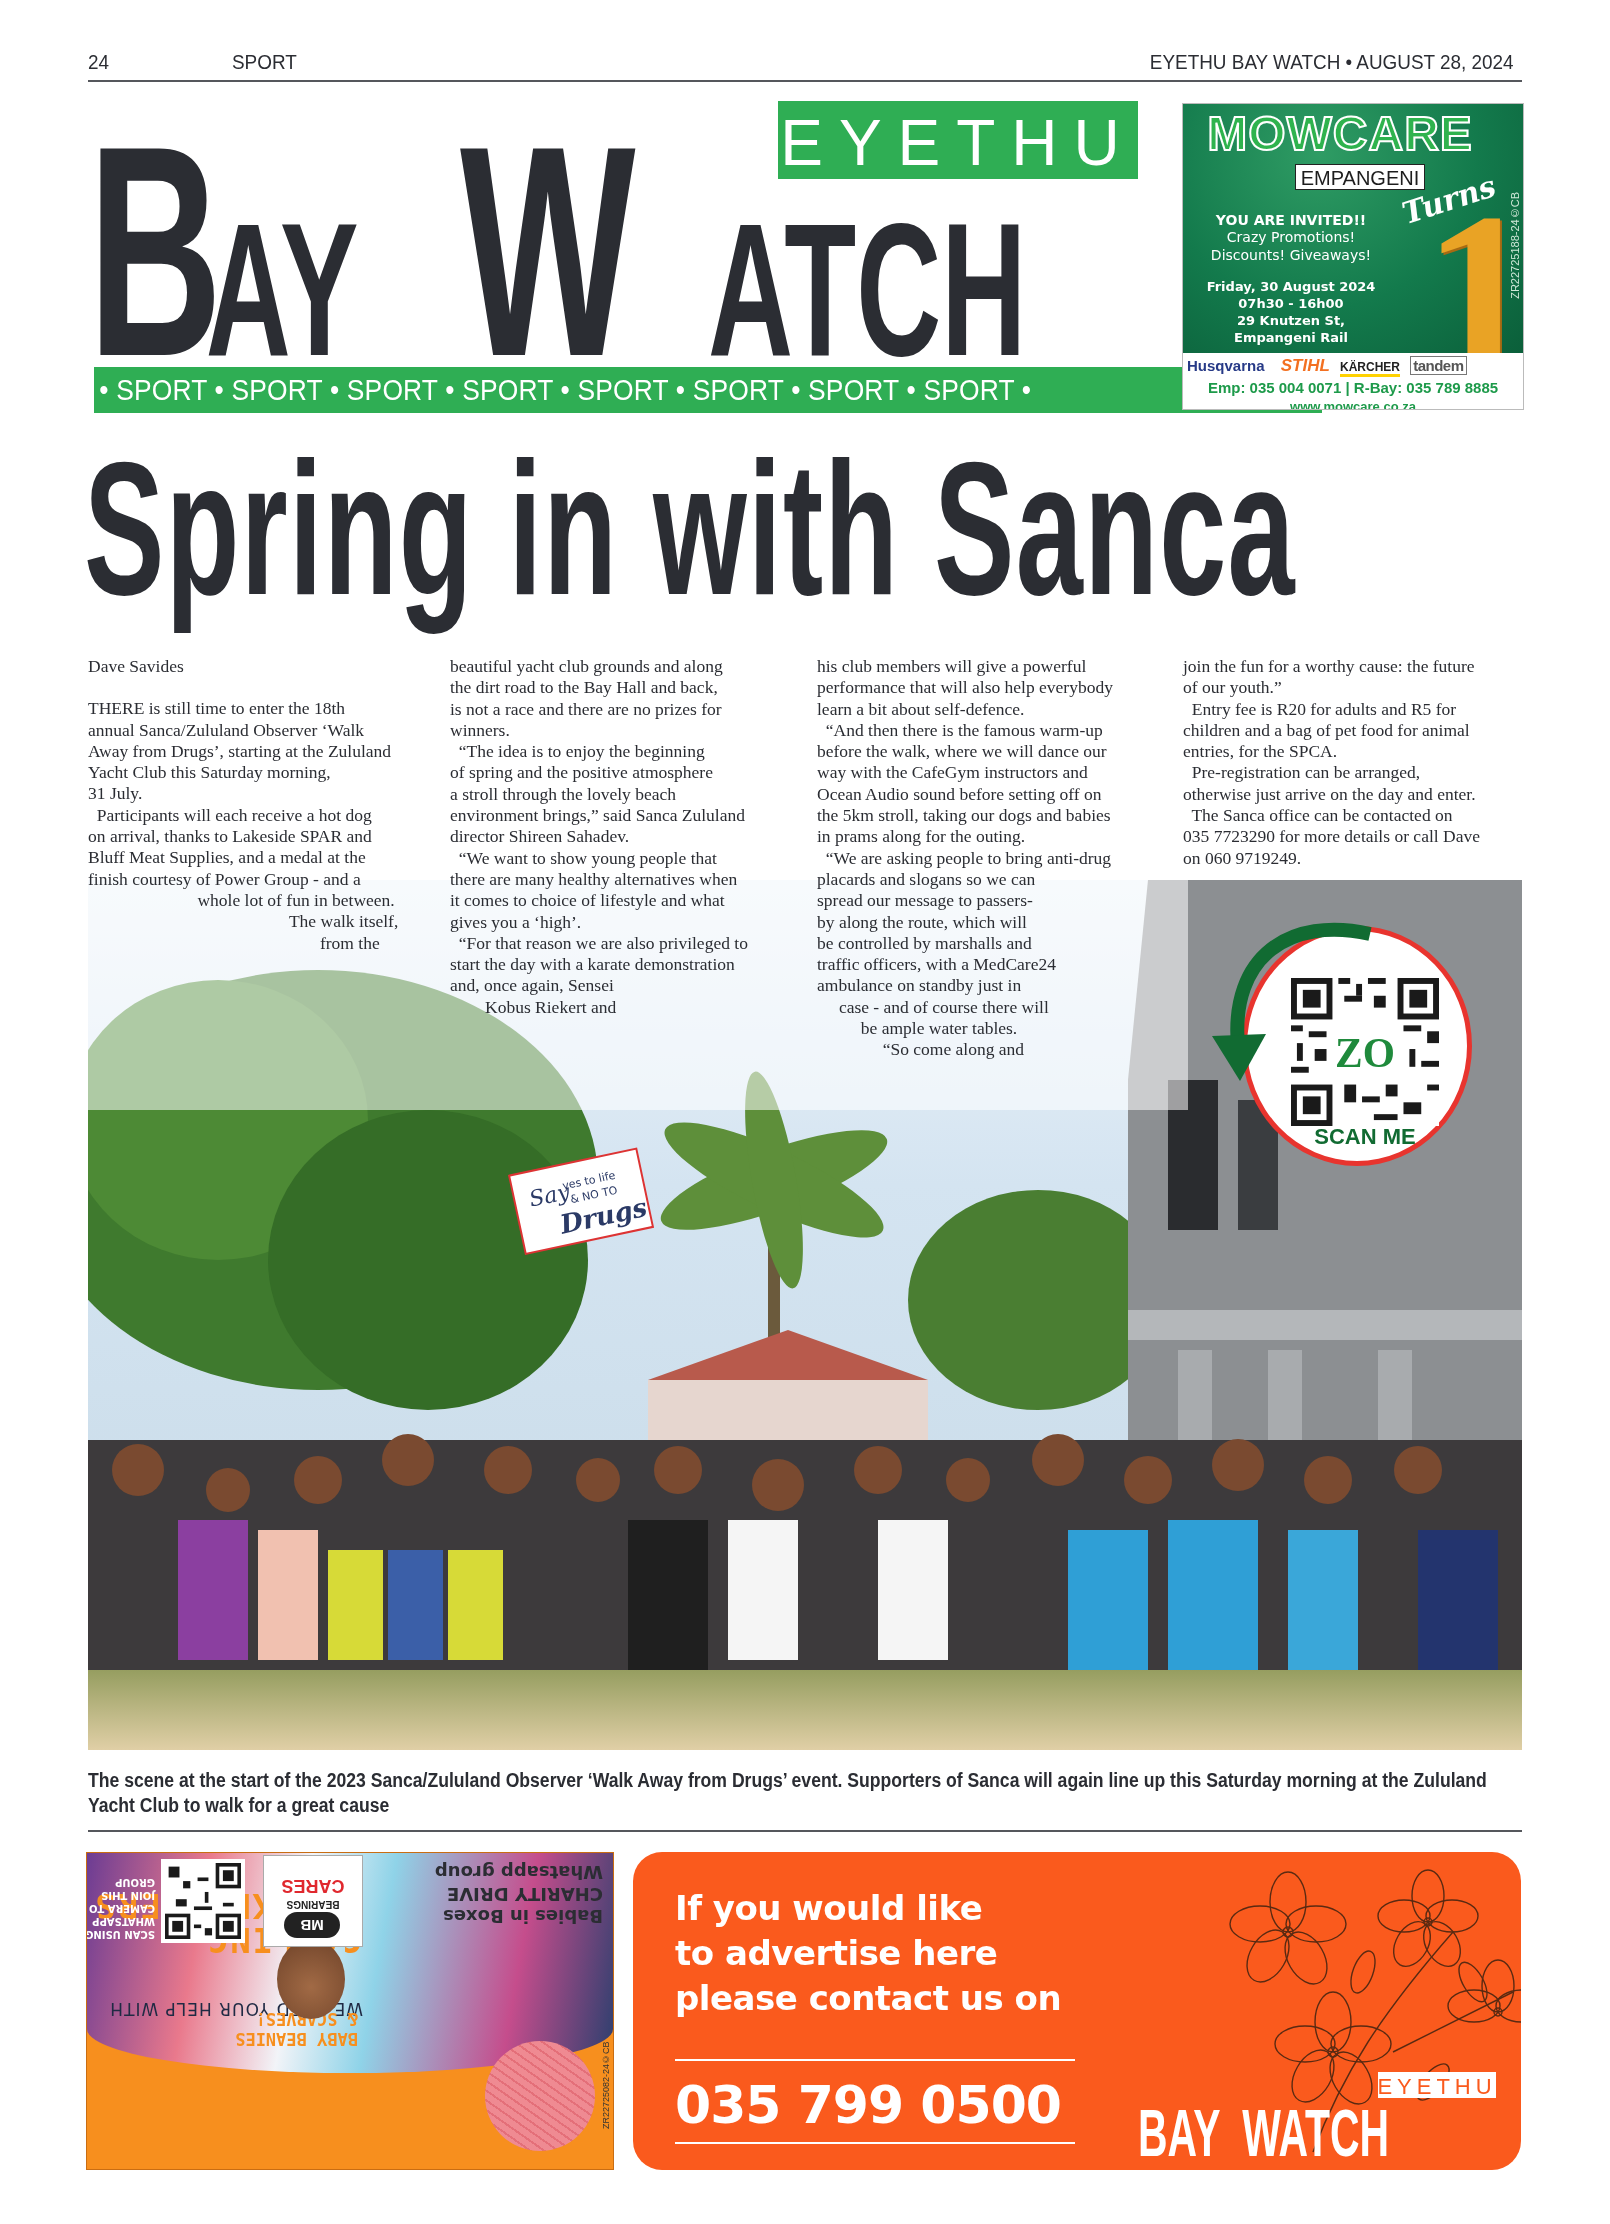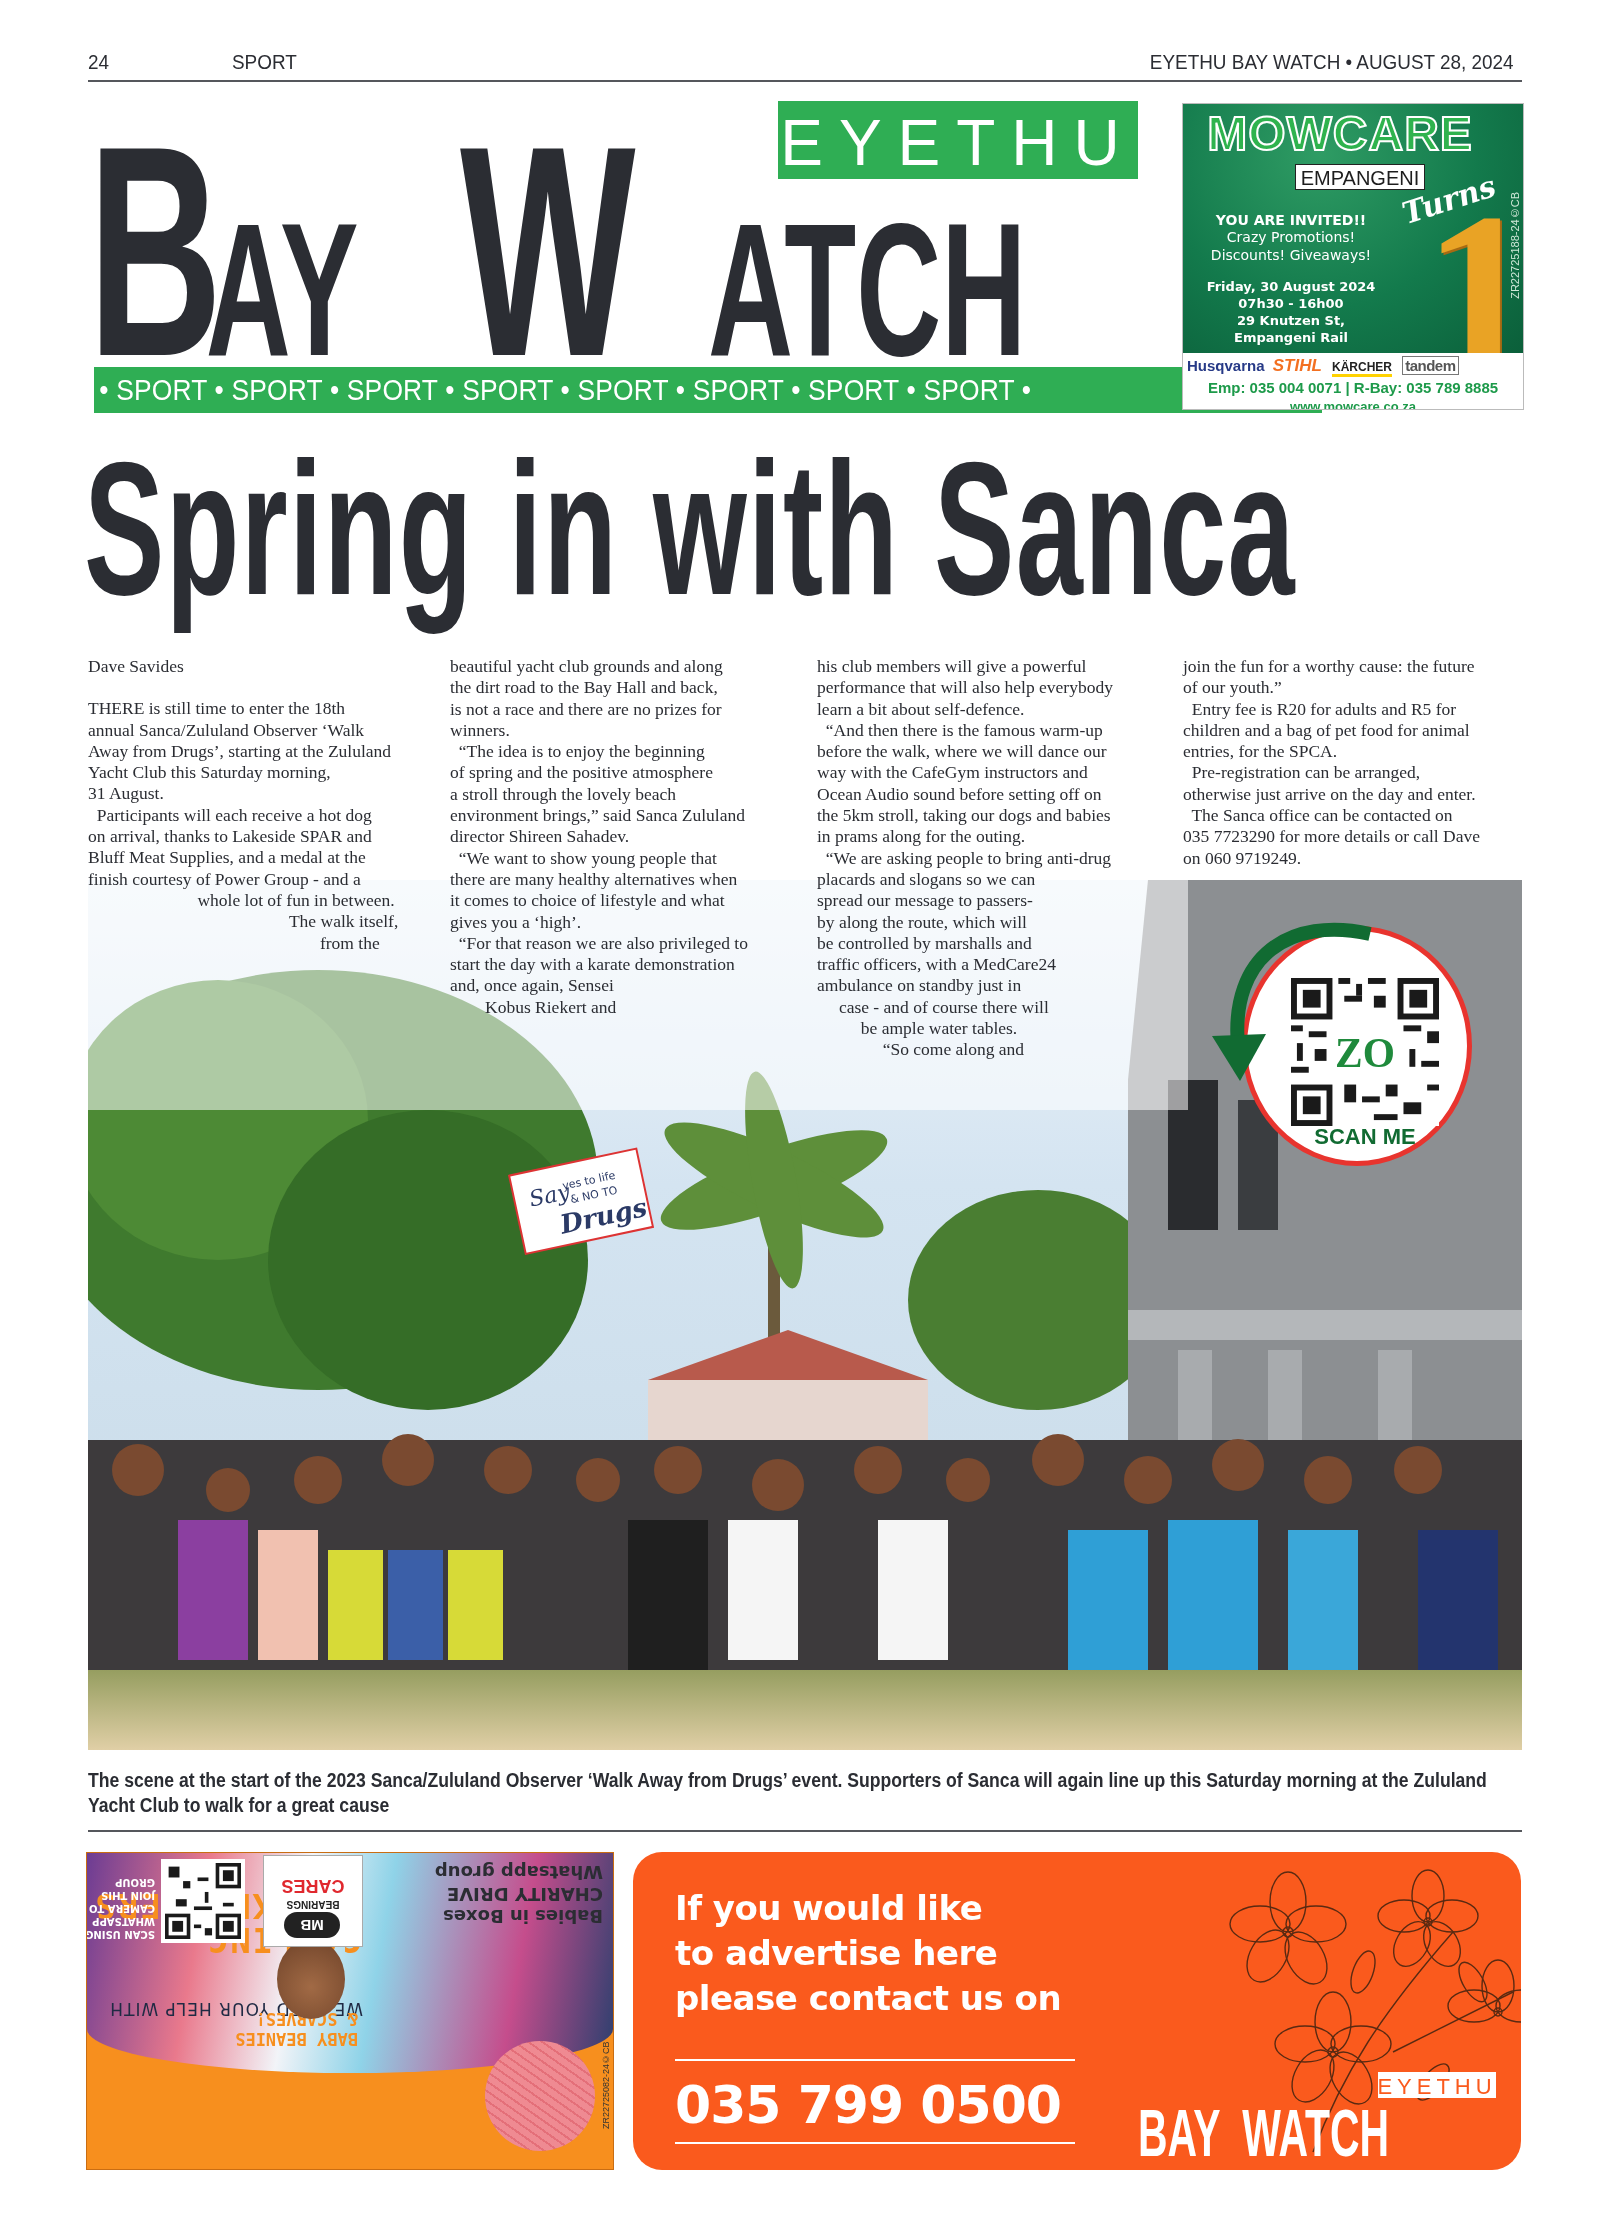--- a/index.html
+++ b/index.html
@@ -28,21 +28,21 @@
   .mc-one { position: absolute; top: 75px; left: 240px; font-family: "Liberation Serif", serif; font-weight: 700; font-size: 230px; line-height: 230px; color: #e9a325; text-shadow: 2px 2px 0 #a86a12; }
   .mc-code { position: absolute; top: 88px; right: 2px; font-size: 11px; color: #cfe8d8; writing-mode: vertical-rl; transform: rotate(180deg); }
   .mc-body { position: absolute; left: 8px; top: 108px; width: 200px; color: #fff; text-align: center; font-family: "DejaVu Sans", sans-serif; }
   .mc-body .inv { font-weight: 700; font-size: 14px; }
   .mc-body .line { font-size: 14px; line-height: 18px; }
   .mc-body .gap { height: 14px; }
   .mc-body .b { font-weight: 700; font-size: 13px; line-height: 17px; }
   .mc-foot { position: absolute; left: 0; right: 0; bottom: 0; height: 56px; background: #ffffff; }
   .mc-brands { position: absolute; top: 3px; left: 4px; right: 4px; height: 22px; font-size: 15px; font-weight: 700; white-space: nowrap; }
   .mc-brands .b1 { color: #273a87; }
-  .mc-brands .b2 { color: #f37021; font-style: italic; font-size: 17px; margin-left: 4px; }
+  .mc-brands .b2 { color: #f37021; font-style: italic; font-size: 17px; margin-left: 12px; }
   .mc-brands .b3 { color: #222; font-size: 12px; margin-left: 6px; border-bottom: 3px solid #ffd200; }
   .mc-brands .b4 { color: #555; margin-left: 6px; letter-spacing: -0.5px; border: 1px solid #777; padding: 0 2px; }
   .mc-phones { position: absolute; top: 26px; left: 0; right: 0; text-align: center; color: #1d9a4a; font-weight: 700; font-size: 15px; }
   .mc-web { position: absolute; top: 46px; left: 0; right: 0; text-align: center; color: #1d9a4a; font-weight: 700; font-size: 13px; height: 10px; overflow: hidden; }
 
   
   .headline { position: absolute; top: 428px; left: 84px; width: 1450px; height: 200px; font-family: "Liberation Sans", sans-serif; font-weight: 700; font-size: 190px; line-height: 200px; color: #2b2d33; white-space: nowrap; transform: scaleX(0.635); transform-origin: left top; letter-spacing: 2px; }
 
   
   .photo { position: absolute; top: 880px; left: 88px; width: 1434px; height: 870px; overflow: hidden;
@@ -242,21 +242,21 @@
     <rect x="0" y="0" width="1100" height="230" fill="#ffffff" opacity="0.55"></rect>
   </svg>
 </div>
 
 <div class="col col-1">
   <p class="byline">Dave Savides</p>
   <p>THERE is still time to enter the 18th</p>
   <p>annual Sanca/Zululand Observer ‘Walk</p>
   <p>Away from Drugs’, starting at the Zululand</p>
   <p>Yacht Club this Saturday morning,</p>
-  <p>31 August.</p>
+  <p>31 July.</p>
   <p>  Participants will each receive a hot dog</p>
   <p>on arrival, thanks to Lakeside SPAR and</p>
   <p>Bluff Meat Supplies, and a medal at the</p>
   <p>finish courtesy of Power Group - and a</p>
   <p>                         whole lot of fun in between.</p>
   <p>                                              The walk itself,</p>
   <p>                                                     from the</p>
 </div>
 <div class="col col-2">
   <p>beautiful yacht club grounds and along</p>

